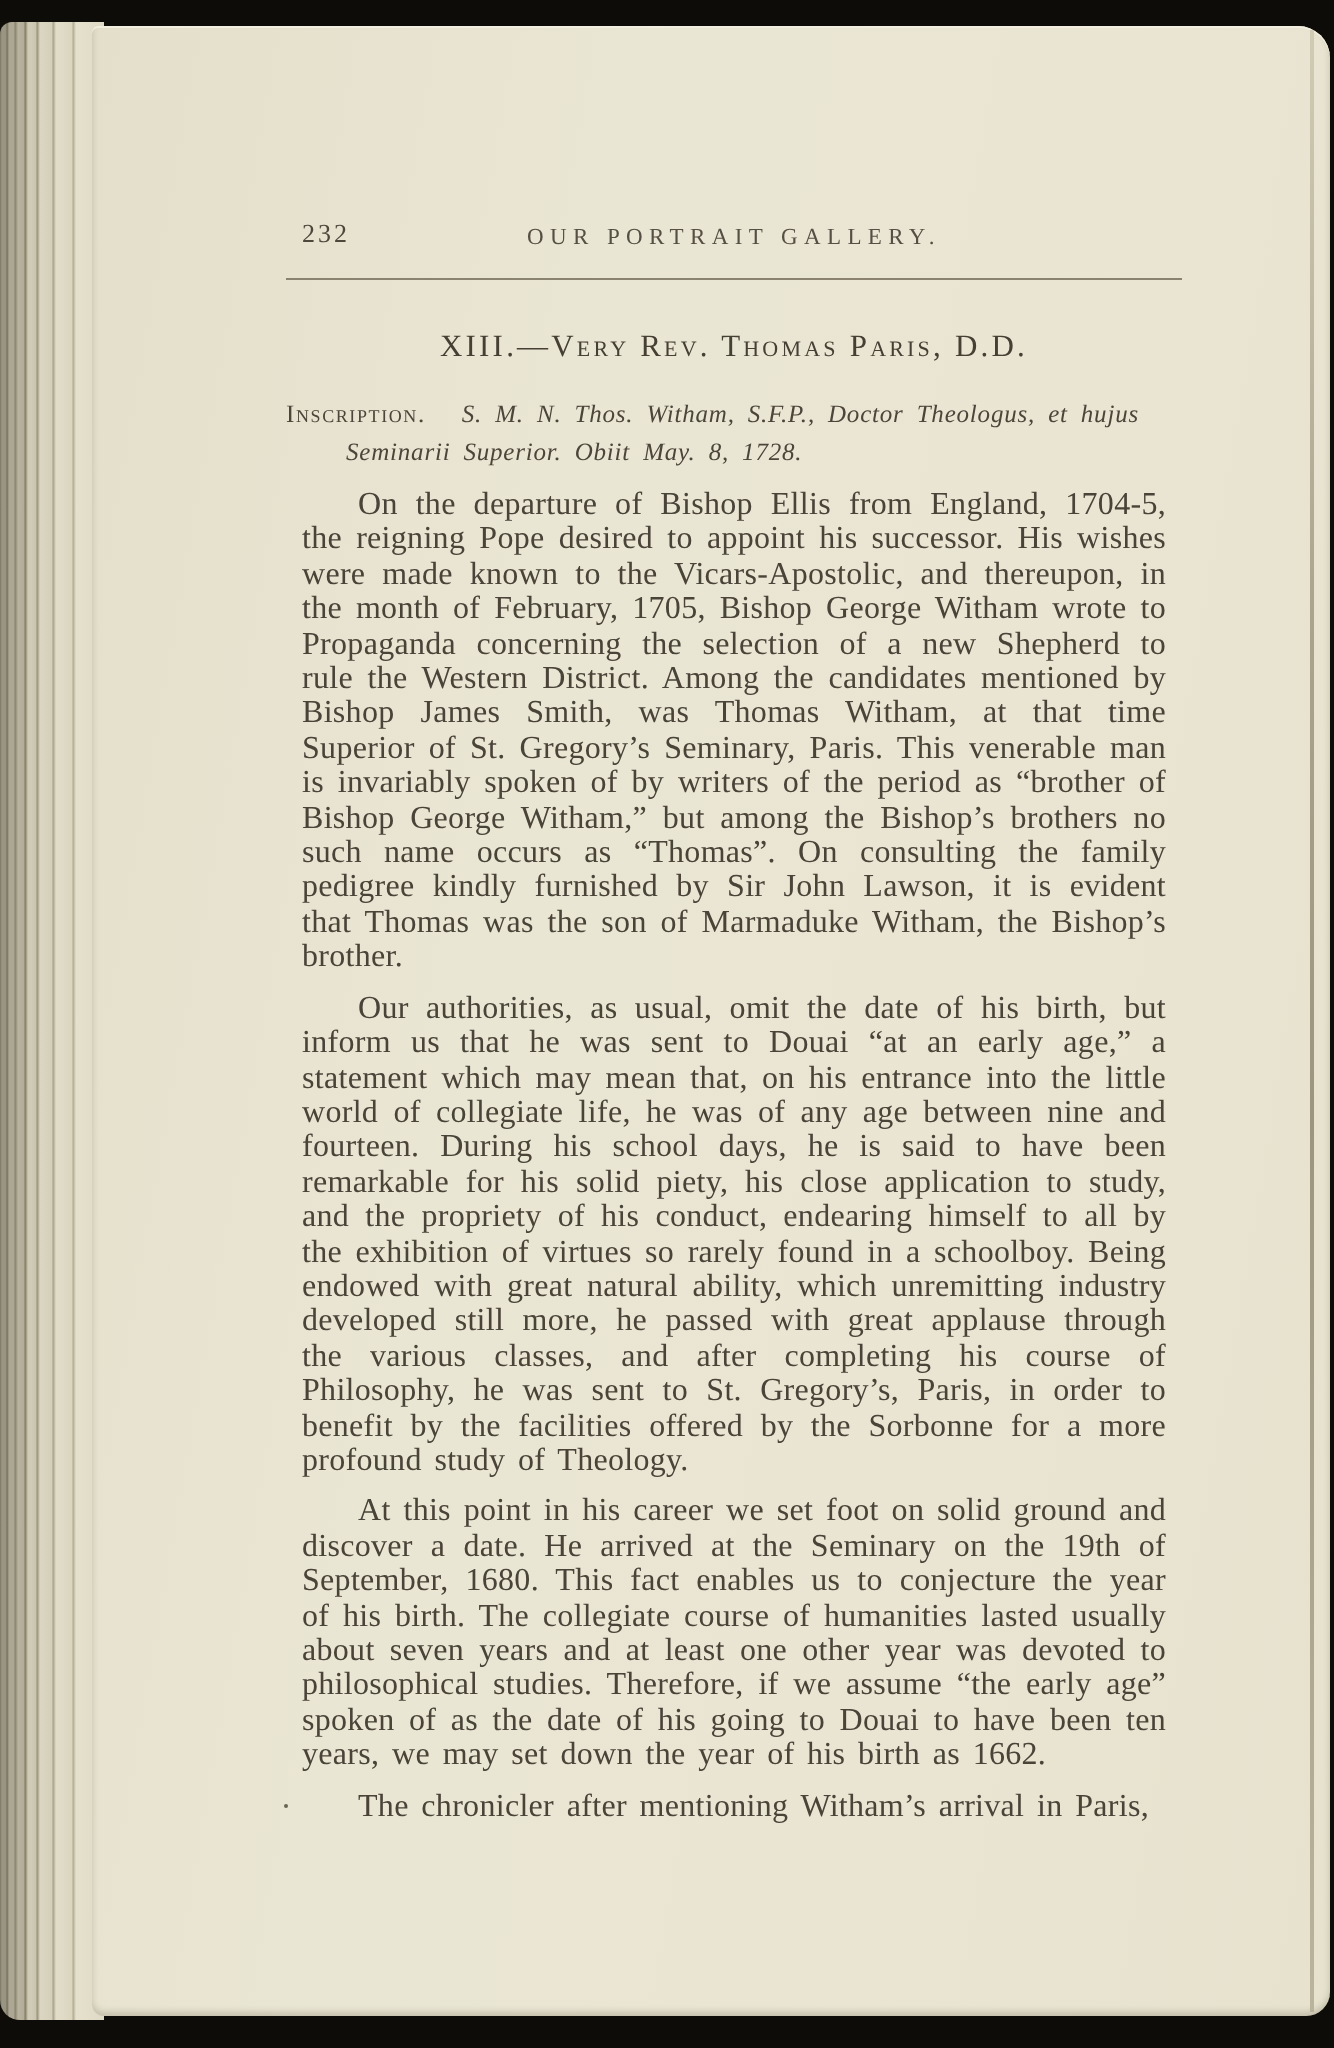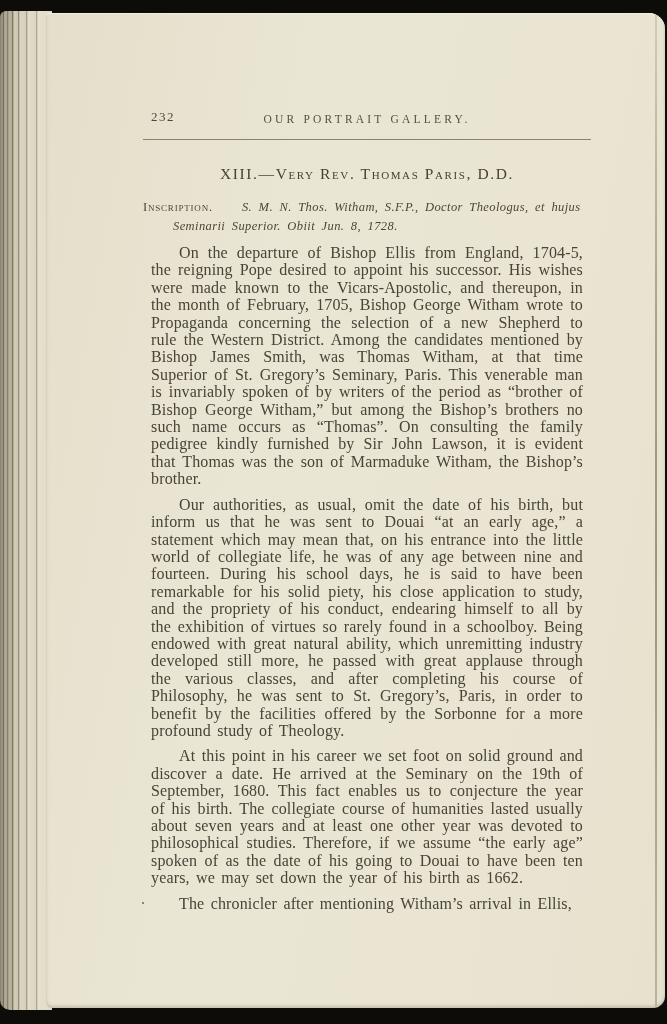--- a/index.html
+++ b/index.html
@@ -103,21 +103,21 @@
     margin: 15px 0 0 0;
     padding-left: 30px;
     text-indent: -30px;
     font-size: 12.5px;
     line-height: 18.5px;
     color: #4c463a;
   }
   .inscription .insc-label {
     font-variant: small-caps;
     letter-spacing: 0.8px;
-    margin-right: 29px;
+    margin-right: 18px;
   }
   .inscription .insc-text {
     font-style: italic;
     letter-spacing: 0.4px;
     word-spacing: 3px;
   }
   .body-copy {
     margin-top: 9px;
   }
   .body-copy p {
@@ -158,28 +158,28 @@
       <div class="header-row">
         <span class="page-number">232</span>
         <span class="running-header">OUR PORTRAIT GALLERY.</span>
       </div>
 
       <hr class="header-rule">
 
       <h1 class="article-title">XIII.—Very Rev. Thomas Paris, D.D.</h1>
 
       <p class="inscription">
-        <span class="insc-label">Inscription.</span><span class="insc-text">S. M. N. Thos. Witham, S.F.P., Doctor Theologus, et hujus Seminarii Superior.  Obiit Jun. 8, 1728.</span>
+        <span class="insc-label">Inscription.</span><span class="insc-text">S. M. N. Thos. Witham, S.F.P., Doctor Theologus, et hujus Seminarii Superior.  Obiit May. 8, 1728.</span>
       </p>
 
       <div class="body-copy">
         <p>On the departure of Bishop Ellis from England, 1704-5, the reigning Pope desired to appoint his successor.  His wishes were made known to the Vicars-Apostolic, and thereupon, in the month of February, 1705, Bishop George Witham wrote to Propaganda concerning the selection of a new Shepherd to rule the Western District.  Among the candidates mentioned by Bishop James Smith, was Thomas Witham, at that time Superior of St. Gregory’s Seminary, Paris.  This venerable man is invariably spoken of by writers of the period as “brother of Bishop George Witham,” but among the Bishop’s brothers no such name occurs as “Thomas”.  On consulting the family pedigree kindly furnished by Sir John Lawson, it is evident that Thomas was the son of Marmaduke Witham, the Bishop’s brother.</p>
         <p>Our authorities, as usual, omit the date of his birth, but inform us that he was sent to Douai “at an early age,” a statement which may mean that, on his entrance into the little world of collegiate life, he was of any age between nine and fourteen.  During his school days, he is said to have been remarkable for his solid piety, his close application to study, and the propriety of his conduct, endearing himself to all by the exhibition of virtues so rarely found in a schoolboy.  Being endowed with great natural ability, which unremitting industry developed still more, he passed with great applause through the various classes, and after completing his course of Philosophy, he was sent to St. Gregory’s, Paris, in order to benefit by the facilities offered by the Sorbonne for a more profound study of Theology.</p>
         <p>At this point in his career we set foot on solid ground and discover a date.  He arrived at the Seminary on the 19th of September, 1680.  This fact enables us to conjecture the year of his birth.  The collegiate course of humanities lasted usually about seven years and at least one other year was devoted to philosophical studies.  Therefore, if we assume “the early age” spoken of as the date of his going to Douai to have been ten years, we may set down the year of his birth as 1662.</p>
-        <p>The chronicler after mentioning Witham’s arrival in Ellis,</p>
+        <p>The chronicler after mentioning Witham’s arrival in Paris,</p>
       </div>
 
     </div>
 
     <div class="stray-mark"></div>
 
   </div>
 
 </div>
 

